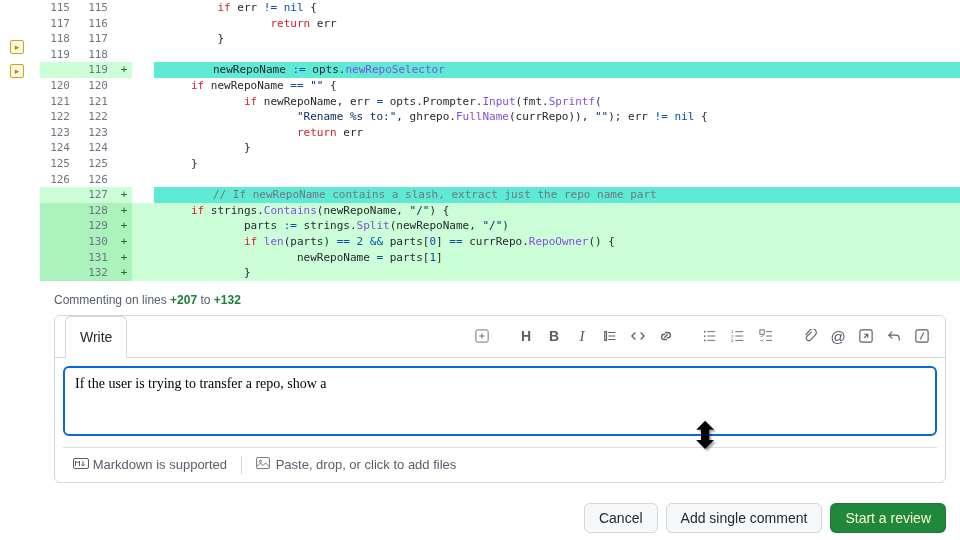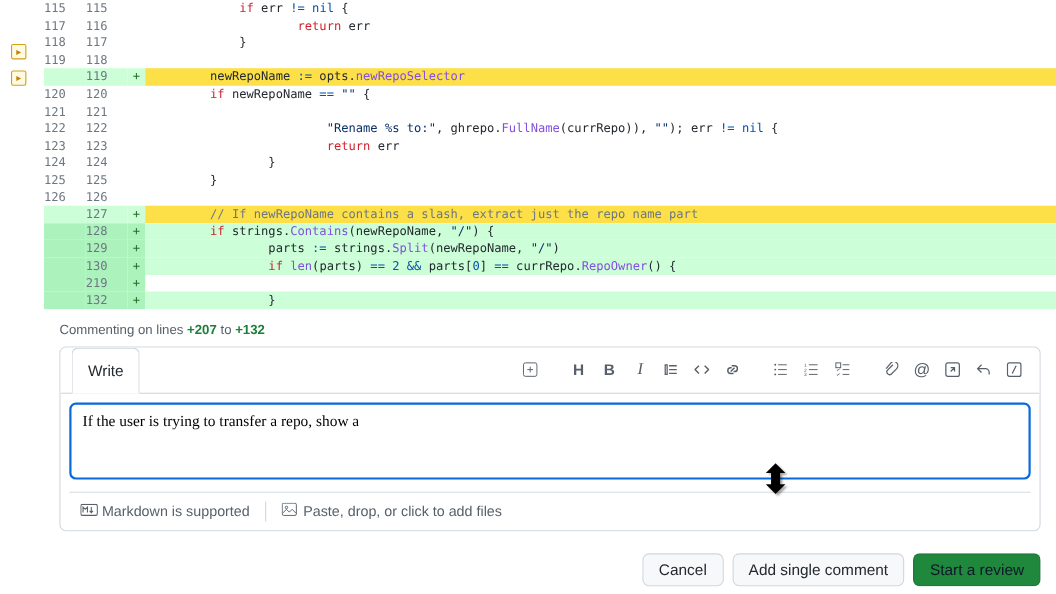--- a/index.html
+++ b/index.html
@@ -5,25 +5,25 @@
   * { box-sizing: border-box; margin: 0; padding: 0; }
   body {
     font-family: -apple-system, BlinkMacSystemFont, "Segoe UI", Helvetica, Arial, sans-serif;
     background: #fff;
     font-size: 12px;
     color: #24292f;
   }
   .wrap { width: 960px; height: 540px; position: relative; overflow: hidden; }
   .diff-area { margin-left: 40px; }
   .code-row { display: flex; height: 15.6px; line-height: 15.6px; }
-  .ln { width: 38px; padding-right: 8px; font-family: ui-monospace,SFMono-Regular,Menlo,monospace; font-size: 11px; color: #6e7781; user-select: none; }
+  .ln { width: 38px; text-align: right; padding-right: 8px; font-family: ui-monospace,SFMono-Regular,Menlo,monospace; font-size: 11px; color: #6e7781; user-select: none; }
   .mark { width: 16px; text-align: center; font-family: ui-monospace,SFMono-Regular,Menlo,monospace; font-size: 11px; color: #1f6f2a; }
   .code { flex: 1; font-family: ui-monospace,SFMono-Regular,Menlo,monospace; font-size: 11px; white-space: pre; padding-left: 6px; }
   .bg-add .ln, .bg-add .mark { background: #ccffd8; }
-  .bg-add .code { background: #fde047; }
+  .bg-add .code { background: #5eead4; margin-left: 22px; }
   .bg-addsel .ln, .bg-addsel .mark { background: #abf2bc; }
   .bg-addsel .code { background: #ccffd8; }
   .kw { color: #cf222e; }
   .fn { color: #8250df; }
   .str { color: #0a3069; }
   .op { color: #0550ae; }
   .com { color: #6e7781; }
   .gutter-icons { position: absolute; left: 10px; top: 40px; }
   .gutter-icons div { width: 14px; height: 14px; border: 1px solid #d0a215; background: #fff9e5; border-radius: 2px; margin-bottom: 10px; display:flex; align-items:center; justify-content:center; font-size: 9px; color: #bf8700;}
   .comment-header {
@@ -60,21 +60,21 @@
   }
   .footerrow .sep { width:1px; height:18px; background:#d0d7de; }
   .footerrow svg { vertical-align: middle; }
   .actions { display:flex; justify-content:flex-end; gap:8px; padding: 10px 14px 14px 14px; }
   button.ghbtn {
     font-family: inherit; font-size: 14px; padding: 6px 14px; border-radius: 6px;
     border: 1px solid #d0d7de; background: #f6f8fa; color:#24292f; cursor:pointer;
   }
   button.ghprimary {
     font-family: inherit; font-size: 14px; padding: 6px 14px; border-radius: 6px;
-    border: 1px solid rgba(27,31,36,0.15); background: #1f883d; color:#0f172a; cursor:pointer;
+    border: 1px solid rgba(27,31,36,0.15); background: #1f883d; color:#fef9c3; cursor:pointer;
   }
   .resize-cursor {
     position:absolute; left: 690px; top: 415px; font-size: 36px; color:#000;
     text-shadow: 2px 2px 2px rgba(0,0,0,0.35);
     pointer-events: none;
   }
   .mdicon { display:inline-flex; width:16px; }
 </style>
 </head>
 <body>
@@ -120,20 +120,21 @@
         <div class="code-row">
           <div class="ln">120</div>
           <div class="ln">120</div>
           <div class="mark"></div>
           <div class="code">        <span class="kw">if</span> newRepoName <span class="op">==</span> <span class="str">""</span> {</div>
         </div>
         <div class="code-row">
           <div class="ln">121</div>
           <div class="ln">121</div>
           <div class="mark"></div>
+          <div class="code">                <span class="kw">if</span> newRepoName, err <span class="op">=</span> opts.Prompter.<span class="fn">Input</span>(fmt.<span class="fn">Sprintf</span>(</div>
         </div>
         <div class="code-row">
           <div class="ln">122</div>
           <div class="ln">122</div>
           <div class="mark"></div>
           <div class="code">                        <span class="str">"Rename %s to:"</span>, ghrepo.<span class="fn">FullName</span>(currRepo)), <span class="str">""</span>); err <span class="op">!=</span> <span class="op">nil</span> {</div>
         </div>
         <div class="code-row">
           <div class="ln">123</div>
           <div class="ln">123</div>
@@ -177,22 +178,23 @@
           <div class="code">                parts <span class="op">:=</span> strings.<span class="fn">Split</span>(newRepoName, <span class="str">"/"</span>)</div>
         </div>
         <div class="code-row bg-addsel">
           <div class="ln"></div>
           <div class="ln">130</div>
           <div class="mark">+</div>
           <div class="code">                <span class="kw">if</span> <span class="fn">len</span>(parts) <span class="op">==</span> <span class="op">2</span> <span class="op">&amp;&amp;</span> parts[<span class="op">0</span>] <span class="op">==</span> currRepo.<span class="fn">RepoOwner</span>() {</div>
         </div>
         <div class="code-row bg-addsel">
           <div class="ln"></div>
-          <div class="ln">219</div>
-          <div class="mark">+</div>
+          <div class="ln">131</div>
+          <div class="mark">+</div>
+          <div class="code">                        newRepoName <span class="op">=</span> parts[<span class="op">1</span>]</div>
         </div>
         <div class="code-row bg-addsel">
           <div class="ln"></div>
           <div class="ln">132</div>
           <div class="mark">+</div>
           <div class="code">                }</div>
         </div>
       </div>
 
     <div class="comment-header">

